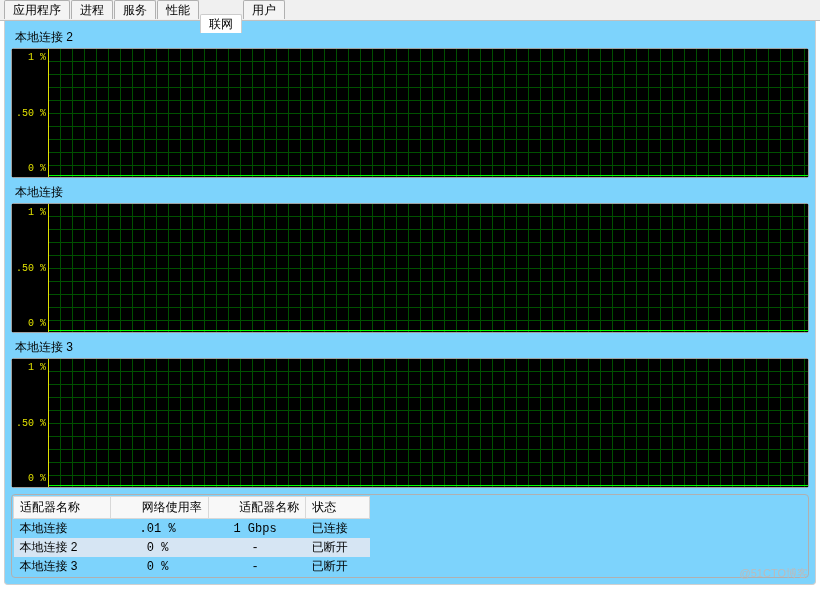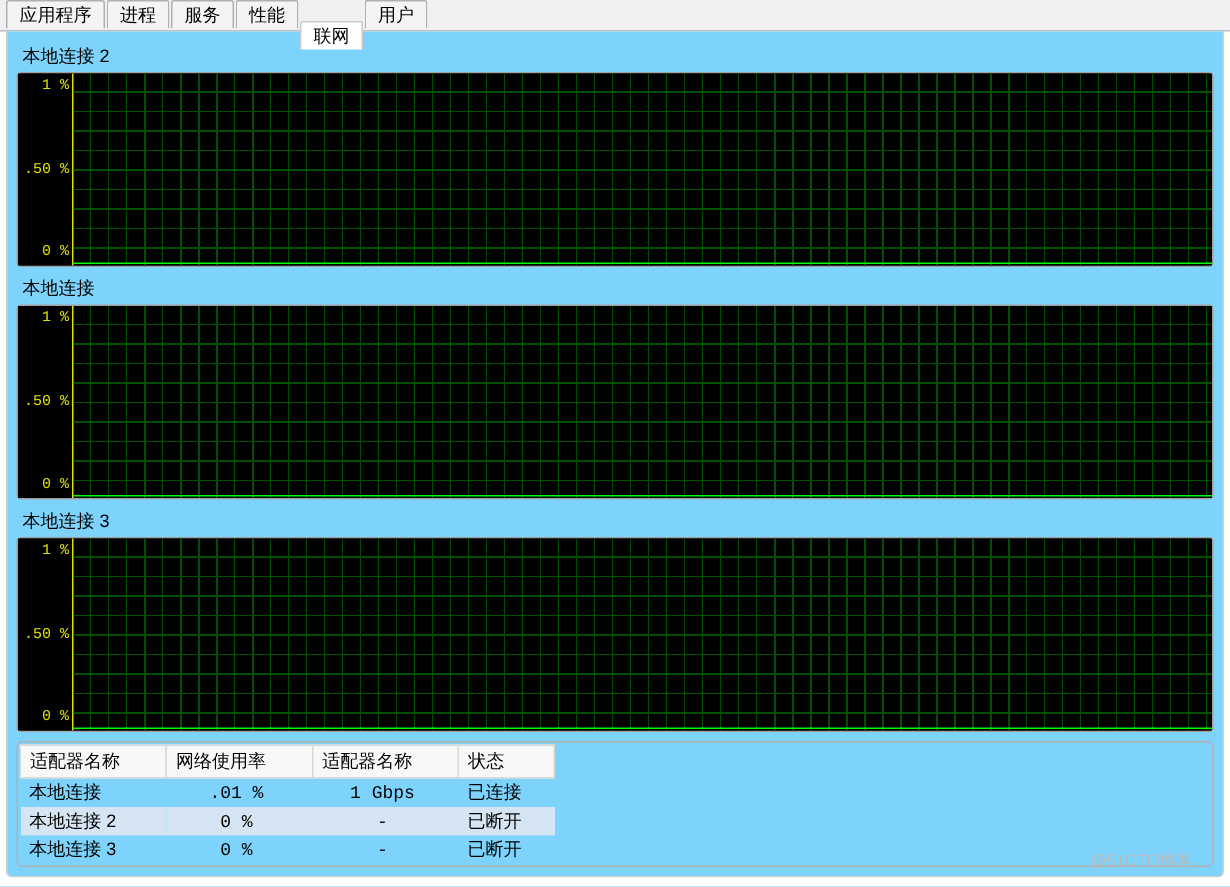--- a/index.html
+++ b/index.html
@@ -102,34 +102,34 @@
 }
 table { border-collapse: collapse; width: 45%; font-size: 12px; }
 thead th {
   font-weight: normal;
   background: #f8f8f8;
   border: 1px solid #d8d8d8;
   padding: 2px 6px;
   text-align: left;
   font-size: 12px;
 }
-thead th.num { text-align: left; }
+thead th.num { text-align: right; }
 tbody td {
   padding: 1px 6px;
   white-space: nowrap;
 }
 tbody td.num {
   text-align: center;
   font-family: "Courier New", monospace;
   padding-right: 10px;
 }
 tbody tr.selected { background: #d6e5f3; }
 .watermark {
   position: absolute;
-  right: 25px;
+  right: 12px;
   bottom: 10px;
   color: #bbb;
   font-size: 11px;
 }
 </style>
 </head>
 <body>
 
 <div class="tabs">
   <div class="tab">应用程序</div>

